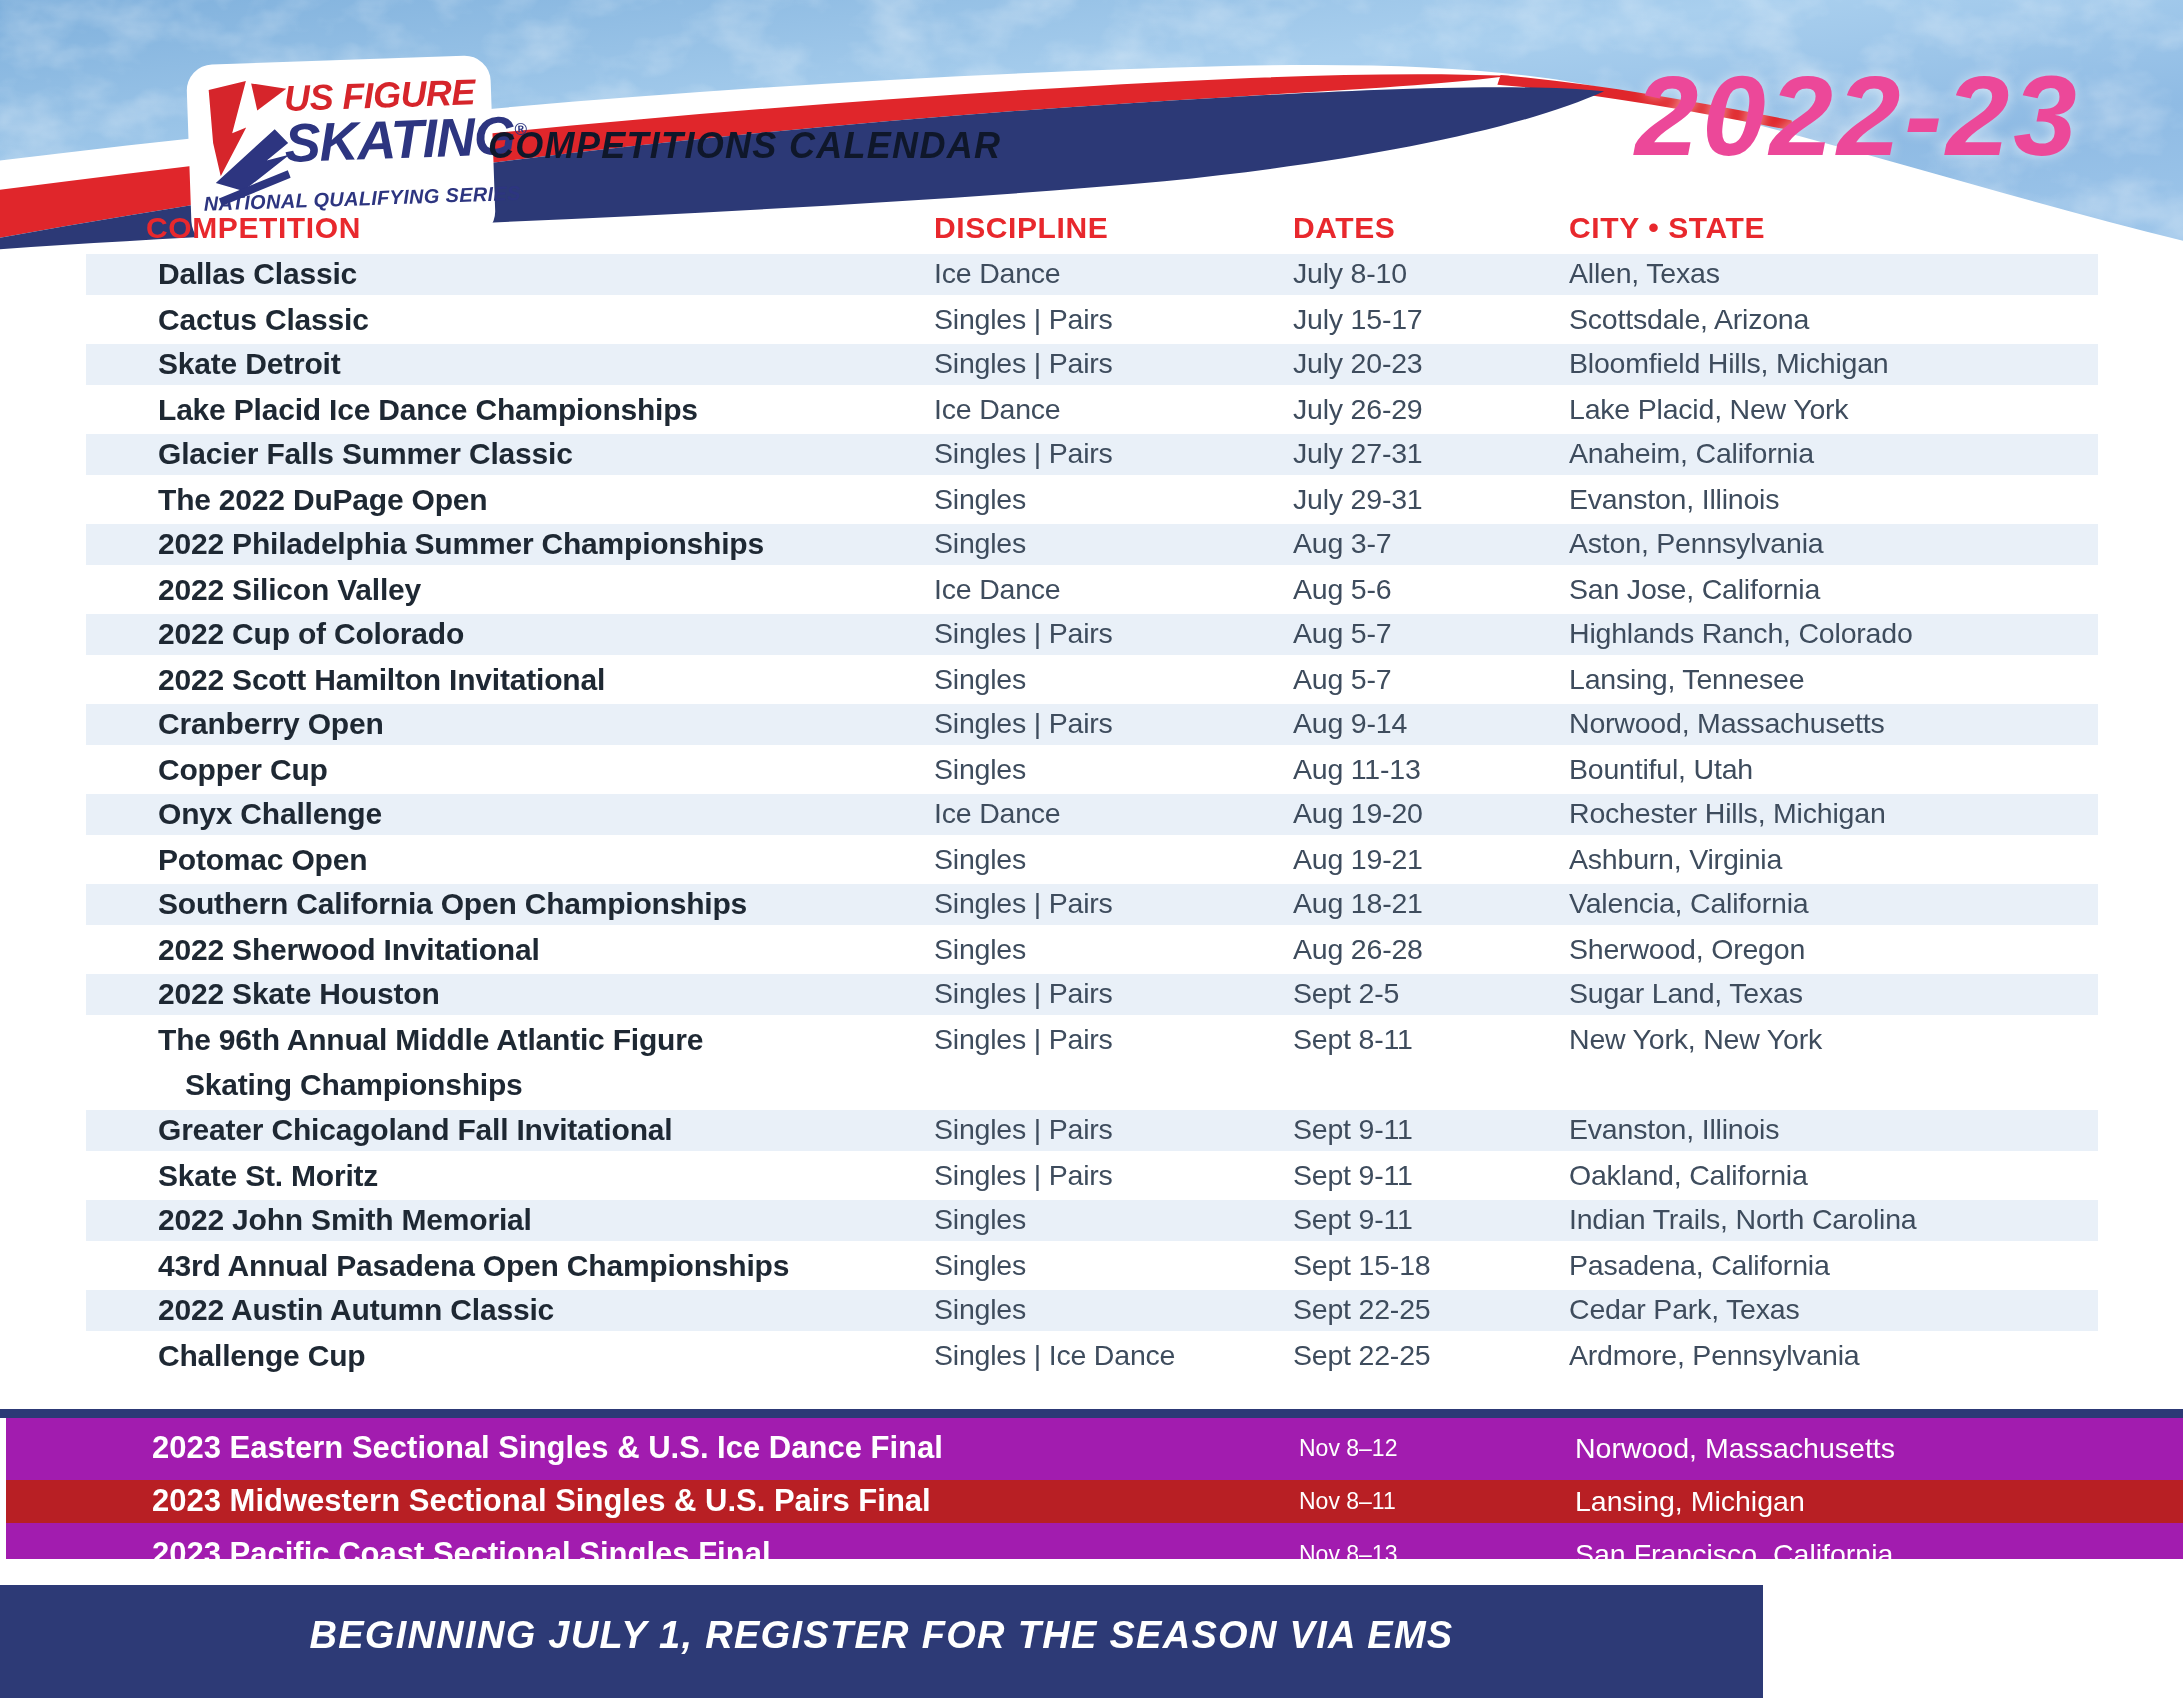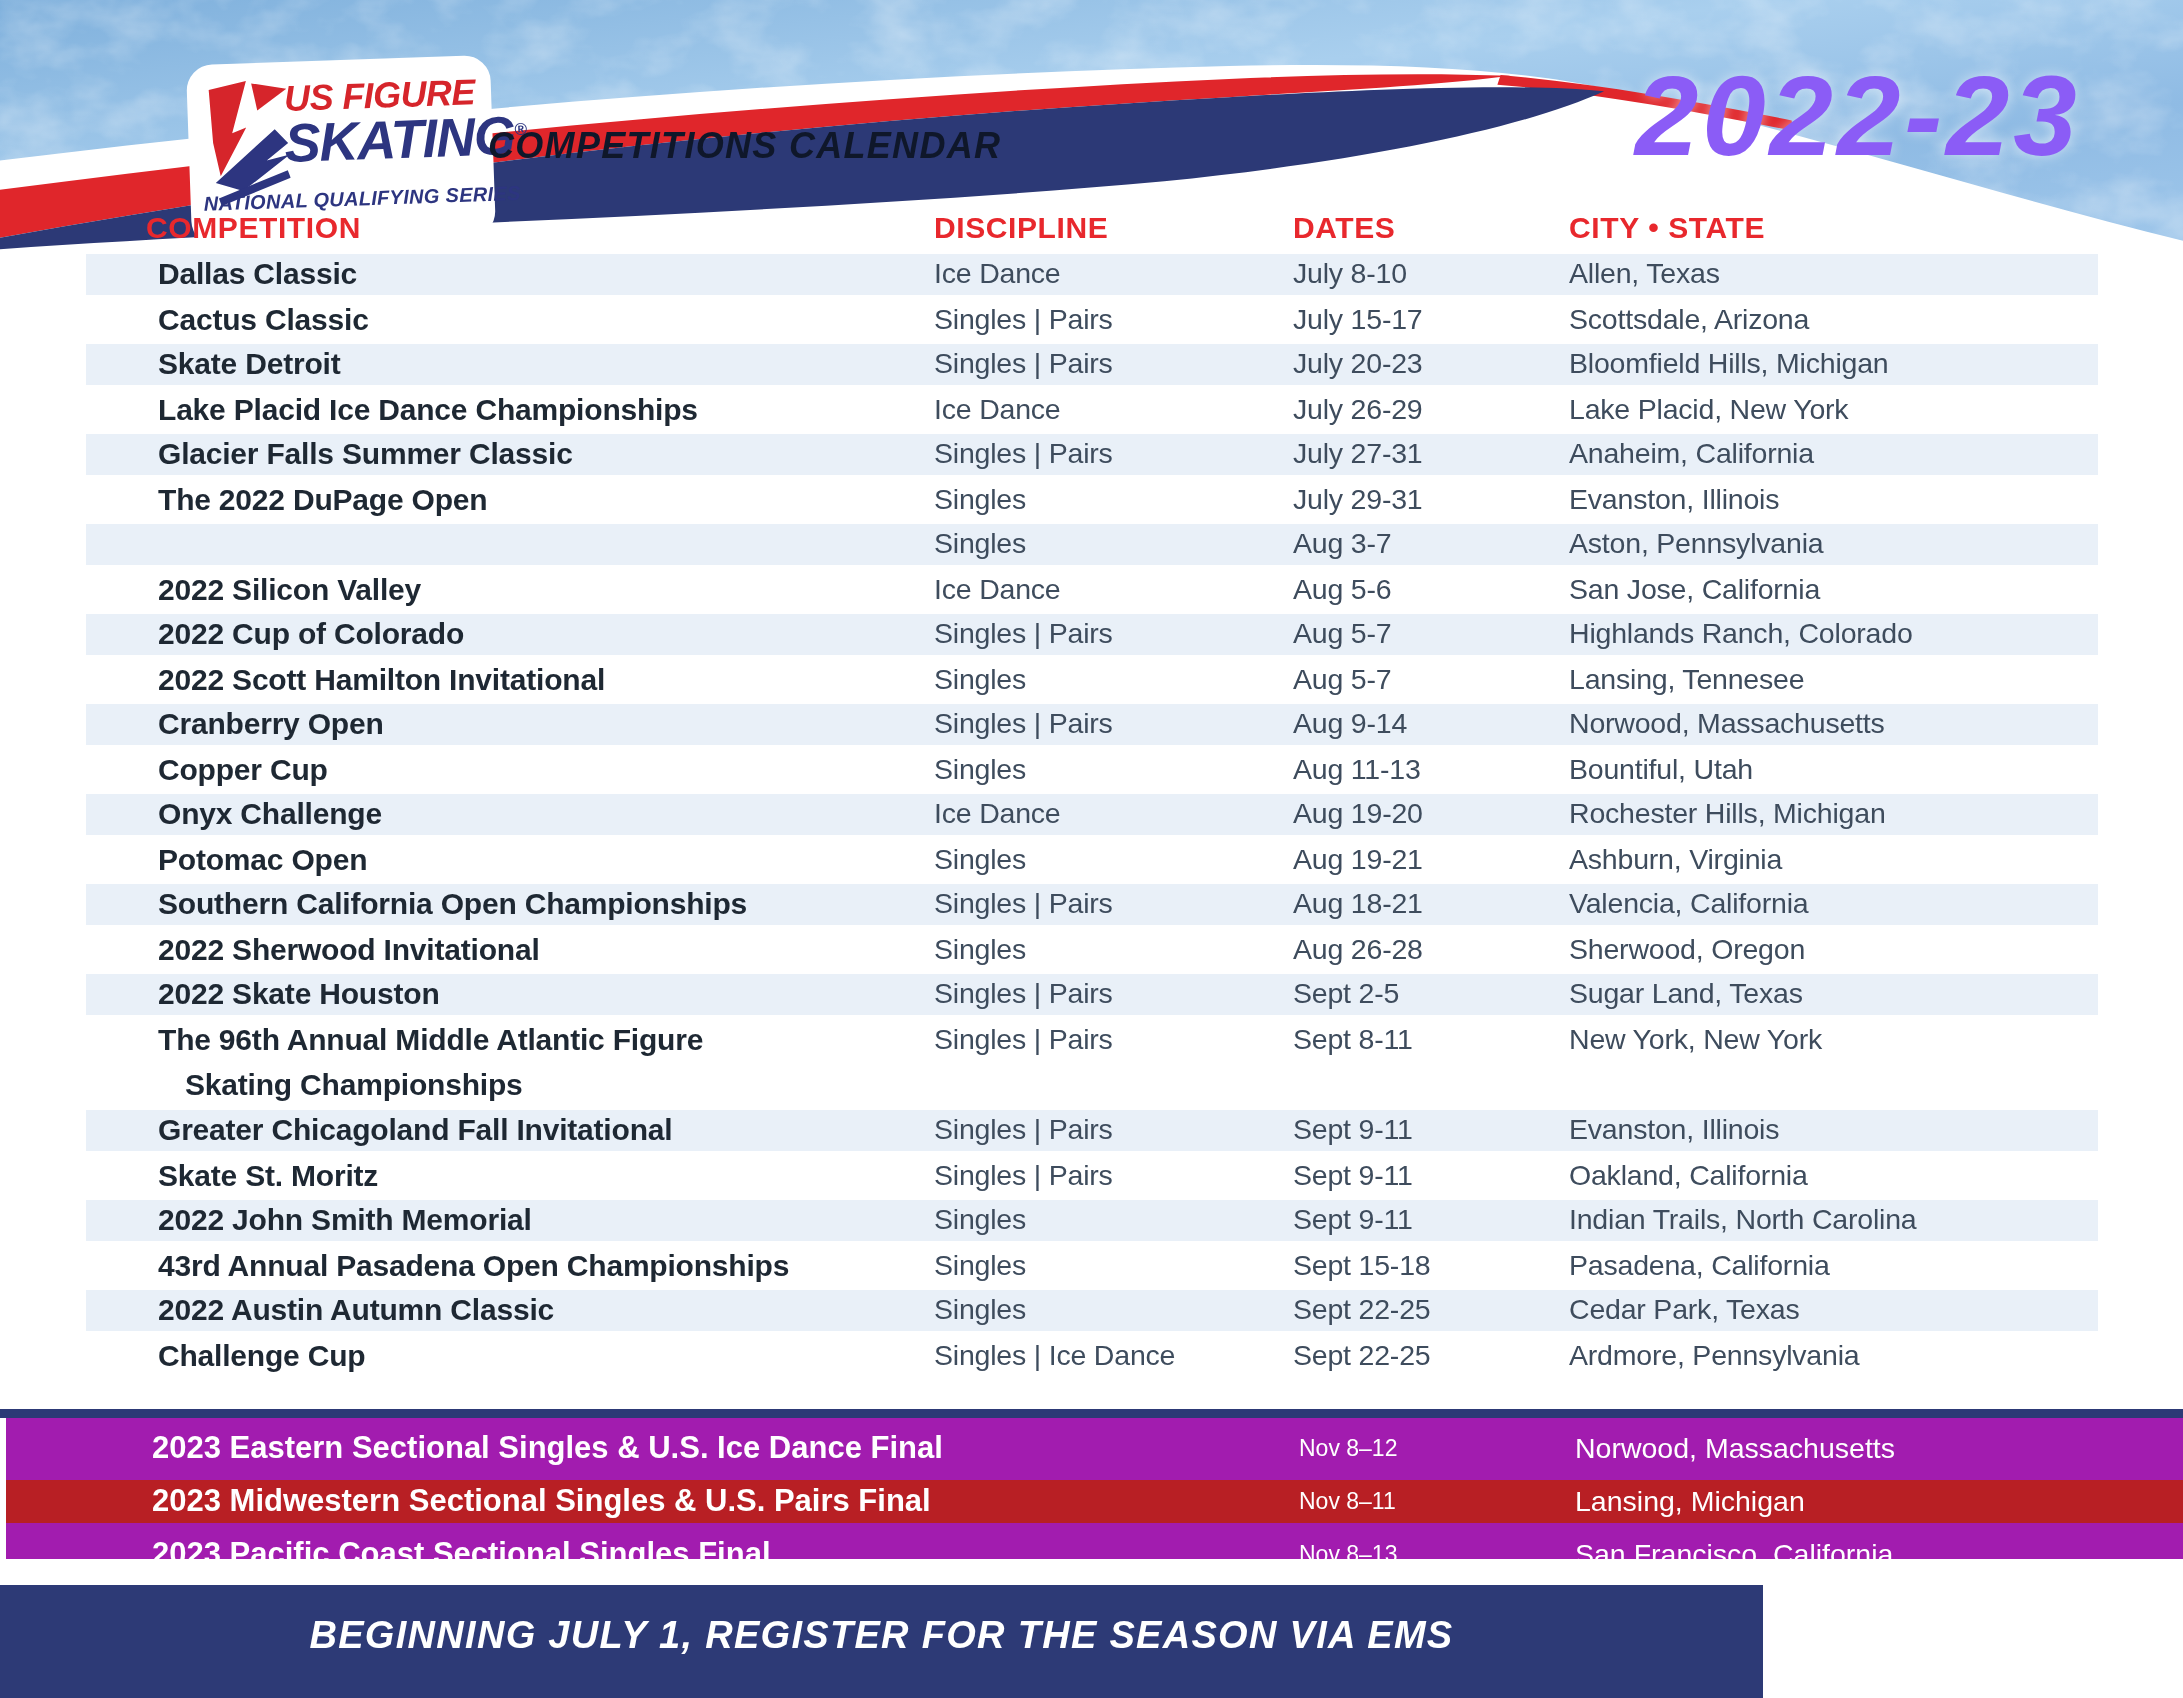--- a/index.html
+++ b/index.html
@@ -16,21 +16,21 @@
            color:#d6252b;letter-spacing:-0.6px;white-space:nowrap;}
   .logo-l2{position:absolute;left:96px;top:50px;font-size:54px;font-style:italic;font-weight:900;
            color:#2d3580;letter-spacing:-1.3px;white-space:nowrap;}
   .logo-reg{font-size:17px;vertical-align:super;}
   .logo-l3{position:absolute;left:13px;top:128px;font-size:20px;font-style:italic;font-weight:900;
            color:#2d3580;white-space:nowrap;letter-spacing:0.3px;}
 
   .calendar-title{position:absolute;left:488px;top:125px;font-size:36px;font-style:italic;font-weight:900;
                   color:#0f172a;letter-spacing:1.3px;white-space:nowrap;}
   .season{position:absolute;left:1635px;top:50px;font-size:114px;font-style:italic;font-weight:900;
-          color:#8b5cf6;letter-spacing:3.9px;white-space:nowrap;text-shadow:0 0 14.2px rgba(255,255,255,0.55);}
+          color:#ec4899;letter-spacing:3.9px;white-space:nowrap;text-shadow:0 0 14.2px rgba(255,255,255,0.55);}
 
   
   .col-head{position:absolute;top:204px;height:47px;line-height:47px;font-size:30px;font-weight:bold;
             color:#e8282d;letter-spacing:0.6px;white-space:nowrap;}
   .ch-competition{left:146px;} .ch-discipline{left:934px;} .ch-dates{left:1293px;} .ch-city{left:1569px;}
 
   
   .rows{position:absolute;left:86px;top:252px;width:2012px;}
   .row{position:relative;height:45px;box-sizing:border-box;}
   .row.tall{height:91px;}
@@ -156,20 +156,23 @@
       </div>
       <div class="row">
         <div class="cell comp">
           <div class="l1">The 2022 DuPage Open</div>
         </div>
         <div class="cell disc">Singles</div>
         <div class="cell dates">July 29-31</div>
         <div class="cell city">Evanston, Illinois</div>
       </div>
       <div class="row striped">
+        <div class="cell comp">
+          <div class="l1">2022 Philadelphia Summer Championships</div>
+        </div>
         <div class="cell disc">Singles</div>
         <div class="cell dates">Aug 3-7</div>
         <div class="cell city">Aston, Pennsylvania</div>
       </div>
       <div class="row">
         <div class="cell comp">
           <div class="l1">2022 Silicon Valley</div>
         </div>
         <div class="cell disc">Ice Dance</div>
         <div class="cell dates">Aug 5-6</div>

